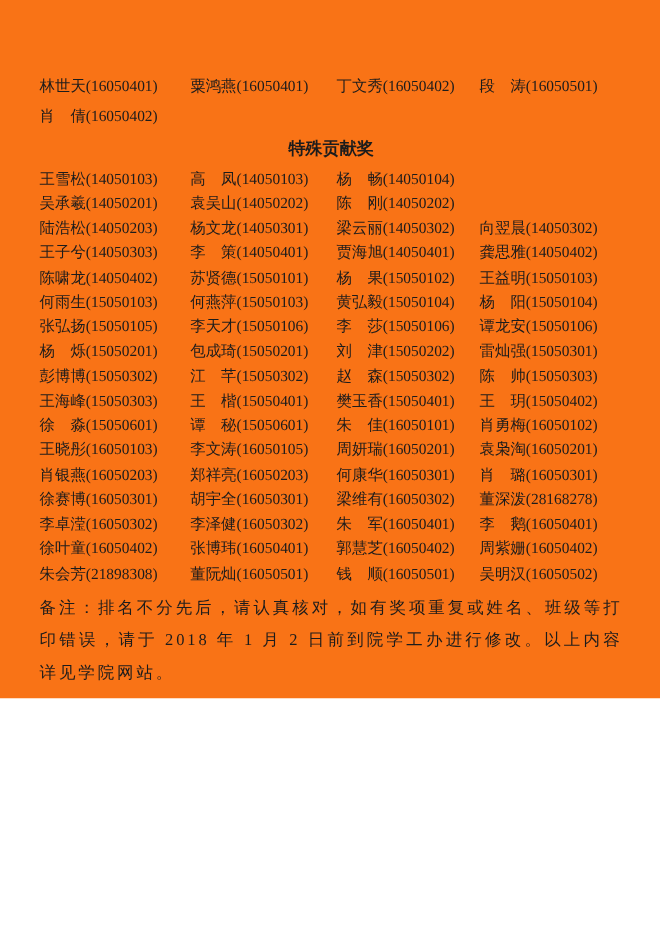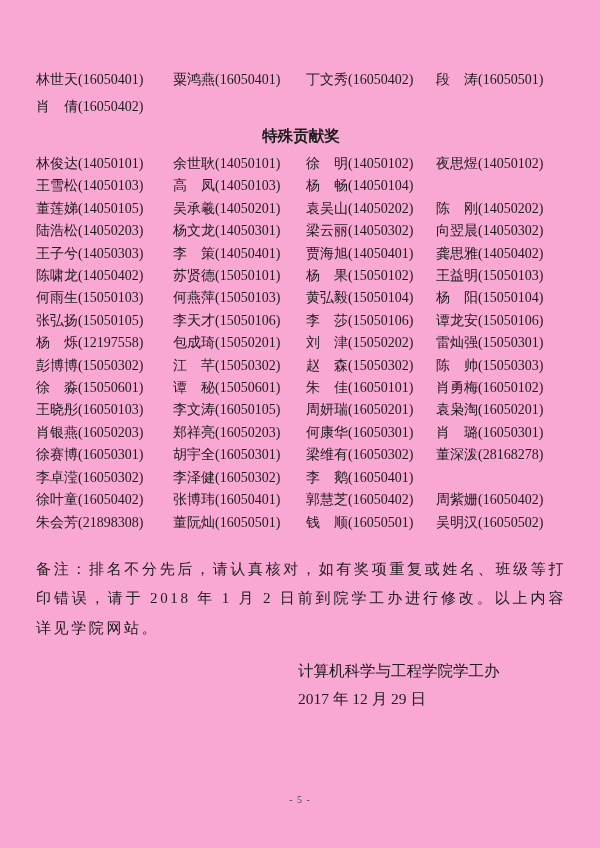--- a/index.html
+++ b/index.html
@@ -1,21 +1,21 @@
 <!DOCTYPE html>
 <html><head>
 <meta charset="utf-8">
 <style>
   html, body { margin: 0; padding: 0; background: #ffffff; }
   .page {
     position: relative;
     width: 600px;
-    height: 848px;
+    height: 635px;
     margin: 0 auto;
-    background: #f9a8d4;
+    background: #f97316;
     font-family: "Liberation Serif", "DejaVu Serif", serif;
     color: #1c1c1c;
     box-sizing: border-box;
     padding: 66px 34px 0 36px;
     overflow: hidden;
   }
   .grid-row {
     display: grid;
     grid-template-columns: 137px 133px 130px 1fr;
     font-size: 14px;
@@ -25,21 +25,21 @@
   .award-list .grid-row { line-height: 22.4px; }
   .section-title {
     font-size: 15.5px;
     font-weight: bold;
     line-height: 22px;
     margin: 5px 0 6px 0;
     text-align: center;
   }
   .award-list { margin-top: 2px; }
   .note {
-    margin-top: 21px;
+    margin-top: 5px;
     font-size: 15px;
     line-height: 29.5px;
     letter-spacing: 2.6px;
     text-align: justify;
     color: #1c1c1c;
   }
   .sig-block {
     width: 212px;
     margin: 9px 56px 0 auto;
     text-align: left;
@@ -84,35 +84,28 @@
         <span></span>
         <span></span>
         <span></span>
       </div>
     </div>
 
   <div class="section-title">特殊贡献奖</div>
 
   <div class="award-list">
 
-      <div class="grid-row">
-        <span>林俊达(14050101)</span>
-        <span>余世耿(14050101)</span>
-        <span>徐　明(14050102)</span>
-        <span>夜思煜(14050102)</span>
-      </div>
 
       <div class="grid-row">
         <span>王雪松(14050103)</span>
         <span>高　凤(14050103)</span>
         <span>杨　畅(14050104)</span>
       </div>
 
       <div class="grid-row">
-        <span>董莲娣(14050105)</span>
         <span>吴承羲(14050201)</span>
         <span>袁吴山(14050202)</span>
         <span>陈　刚(14050202)</span>
       </div>
 
       <div class="grid-row">
         <span>陆浩松(14050203)</span>
         <span>杨文龙(14050301)</span>
         <span>梁云丽(14050302)</span>
         <span>向翌晨(14050302)</span>
@@ -140,33 +133,39 @@
       </div>
 
       <div class="grid-row">
         <span>张弘扬(15050105)</span>
         <span>李天才(15050106)</span>
         <span>李　莎(15050106)</span>
         <span>谭龙安(15050106)</span>
       </div>
 
       <div class="grid-row">
-        <span>杨　烁(12197558)</span>
+        <span>杨　烁(15050201)</span>
         <span>包成琦(15050201)</span>
         <span>刘　津(15050202)</span>
         <span>雷灿强(15050301)</span>
       </div>
 
       <div class="grid-row">
         <span>彭博博(15050302)</span>
         <span>江　芊(15050302)</span>
         <span>赵　森(15050302)</span>
         <span>陈　帅(15050303)</span>
       </div>
 
+      <div class="grid-row">
+        <span>王海峰(15050303)</span>
+        <span>王　楷(15050401)</span>
+        <span>樊玉香(15050401)</span>
+        <span>王　玥(15050402)</span>
+      </div>
 
       <div class="grid-row">
         <span>徐　淼(15050601)</span>
         <span>谭　秘(15050601)</span>
         <span>朱　佳(16050101)</span>
         <span>肖勇梅(16050102)</span>
       </div>
 
       <div class="grid-row">
         <span>王晓彤(16050103)</span>
@@ -185,20 +184,21 @@
       <div class="grid-row">
         <span>徐赛博(16050301)</span>
         <span>胡宇全(16050301)</span>
         <span>梁维有(16050302)</span>
         <span>董深泼(28168278)</span>
       </div>
 
       <div class="grid-row">
         <span>李卓滢(16050302)</span>
         <span>李泽健(16050302)</span>
+        <span>朱　军(16050401)</span>
         <span>李　鹅(16050401)</span>
       </div>
 
       <div class="grid-row">
         <span>徐叶童(16050402)</span>
         <span>张博玮(16050401)</span>
         <span>郭慧芝(16050402)</span>
         <span>周紫姗(16050402)</span>
       </div>
 

